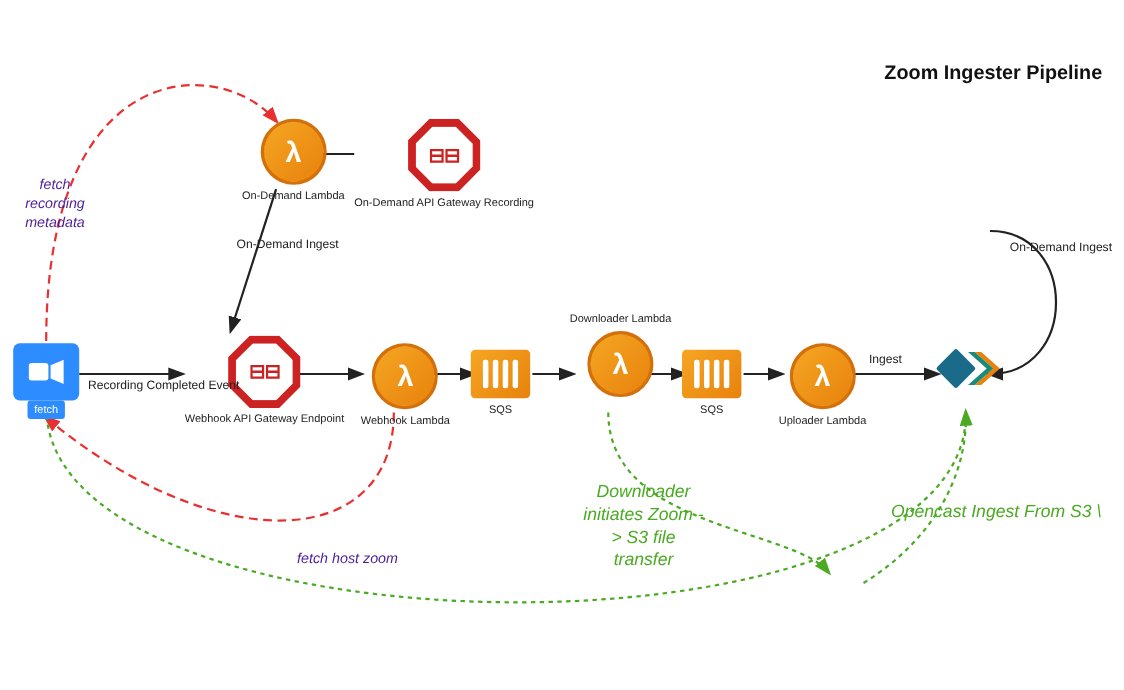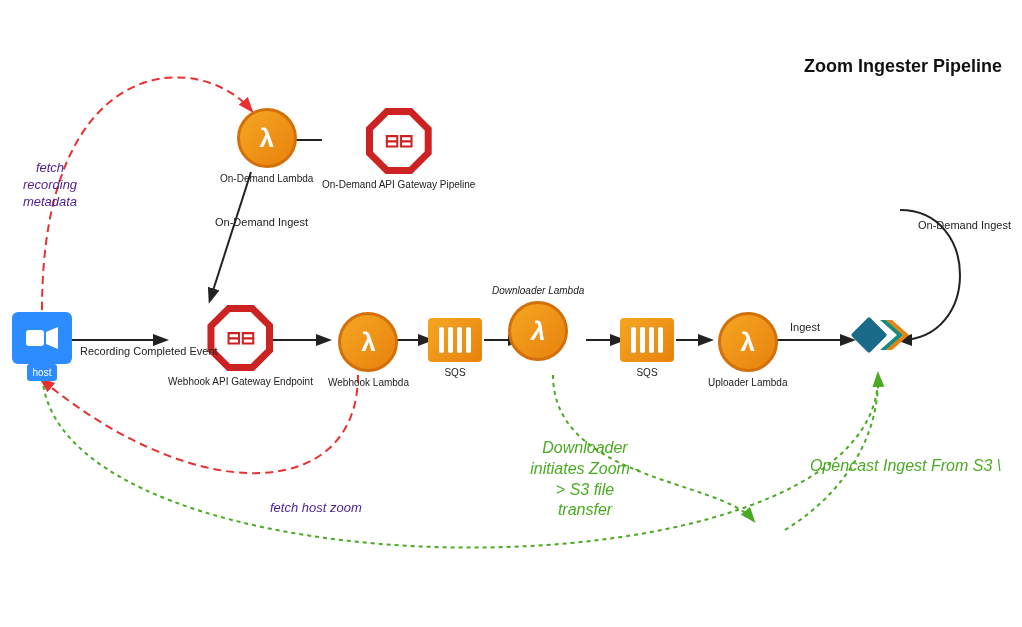--- a/index.html
+++ b/index.html
@@ -216,21 +216,21 @@
   <div class="title">Zoom Ingester Pipeline</div>
 
 
   <div class="node" style="left:12px; top:312px;">
     <div class="zoom-box">
       <svg width="32" height="22" viewBox="0 0 32 22" fill="white">
         <rect x="0" y="3" width="18" height="16" rx="3" fill="white"></rect>
         <polygon points="20,5 32,0 32,22 20,17" fill="white"></polygon>
       </svg>
     </div>
-    <div class="node-label" style="color:white; background:#2D8CFF; padding:2px 6px; border-radius:3px; margin-top:0;">host</div>
+    <div class="node-label" style="color:white; background:#2D8CFF; padding:2px 6px; border-radius:3px; margin-top:0;">fetch</div>
   </div>
 
   <div class="node" style="left:168px; top:305px;">
     <div class="octagon-red-outer">
       <div class="octagon-red-inner">
         <span class="api-gw-icon">⊟⊟</span>
       </div>
     </div>
     <div class="node-label">Webhook
 API Gateway
@@ -252,21 +252,21 @@
       <div class="sqs-lines">
         <div class="sqs-line"></div>
         <div class="sqs-line"></div>
         <div class="sqs-line"></div>
         <div class="sqs-line"></div>
       </div>
     </div>
     <div class="node-label">SQS</div>
   </div>
 
-  <div class="node" style="left:492px; top:280px;font-style:italic;">
+  <div class="node" style="left:518px; top:280px;">
     <div class="node-label" style="margin-bottom:4px;">Downloader
 Lambda</div>
     <div class="orange-circle">λ</div>
   </div>
 
   <div class="node" style="left:620px; top:318px;">
     <div class="sqs-icon">
       <div class="sqs-lines">
         <div class="sqs-line"></div>
         <div class="sqs-line"></div>
@@ -306,21 +306,21 @@
   </div>
 
   <div class="node" style="left:322px; top:108px;">
     <div class="octagon-red-outer">
       <div class="octagon-red-inner">
         <span class="api-gw-icon">⊟⊟</span>
       </div>
     </div>
     <div class="node-label">On-Demand
 API Gateway
-Pipeline</div>
+Recording</div>
   </div>
 
   <div class="annotation" style="left:215px; top:215px;">On-Demand
 Ingest</div>
 
 
   <div class="annotation annotation-red" style="left:10px; top:160px; width:80px;">fetch
 recording
 metadata</div>
 

